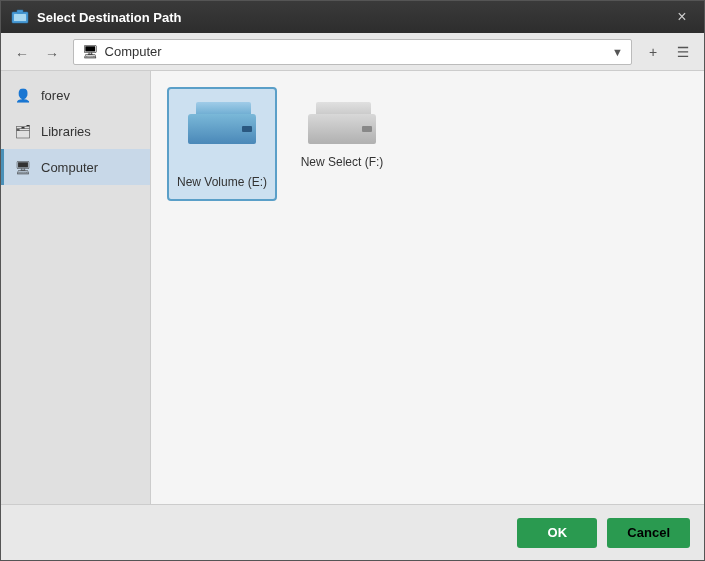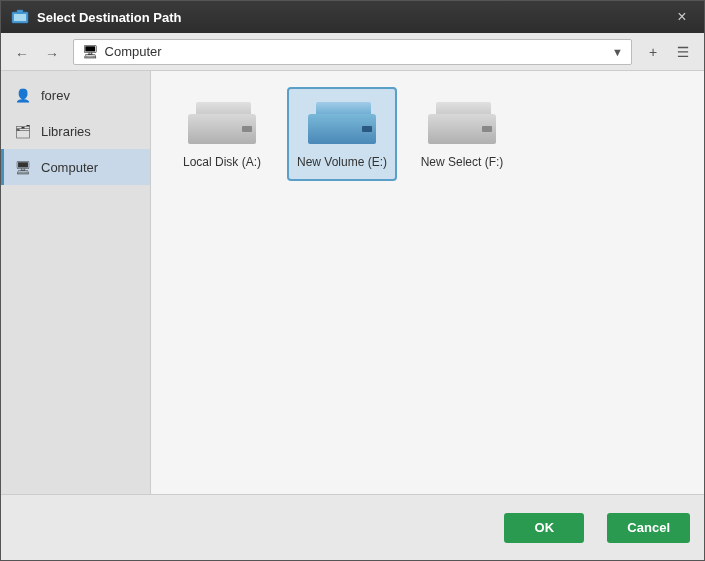--- a/index.html
+++ b/index.html
@@ -167,20 +167,21 @@
       flex-direction: column;
       align-items: center;
       padding: 8px 4px;
       border: 2px solid transparent;
       border-radius: 4px;
       cursor: pointer;
     }
     .file-item.selected {
       background: #cce0f0;
       border-color: #5a9fc8;
+      gap: 20px;
     }
     .drive-icon-wrapper {
       width: 72px;
       height: 52px;
       display: flex;
       align-items: center;
       justify-content: center;
       margin-bottom: 6px;
     }
     
@@ -255,42 +256,41 @@
       line-height: 1.3;
     }
 
     .footer {
       background: #e8e8e8;
       border-top: 1px solid #ccc;
       display: flex;
       align-items: center;
       justify-content: flex-end;
       padding: 18px 14px;
-      height: 66px;
+      height: 56px;
       flex-shrink: 0;
       gap: 10px;
     }
     .btn {
       height: 30px;
       min-width: 80px;
       padding: 0 20px;
       border: none;
       border-radius: 3px;
       font-size: 13px;
       cursor: pointer;
       font-weight: 600;
     }
     .btn-ok {
       background: #2a9a50;
       color: #fff;
     }
     .btn-cancel {
       background: #2a9a50;
-      color: #ffffff;
-      margin-left: 13px;
+      color: #000000;
     }
   </style>
 </head>
 <body>
 
 <div class="dialog">
 
   <div class="title-bar">
     <div class="title-bar-icon">
       <svg width="18" height="18" viewBox="0 0 18 18">
@@ -328,30 +328,20 @@
       </div>
       <div class="sidebar-item active">
         <div class="sidebar-icon">🖥</div>
         <span>Computer</span>
       </div>
     </div>
 
     <div class="main-panel">
       <div class="files-grid">
 
-        <div class="file-item">
-          <div class="drive-icon-wrapper">
-            <div class="drive-gray">
-              <div class="drive-top"></div>
-              <div class="drive-body"></div>
-              <div class="drive-connector"></div>
-            </div>
-          </div>
-          <span class="file-label">Local Disk (A:)</span>
-        </div>
 
 
         <div class="file-item selected">
           <div class="drive-icon-wrapper">
             <div class="drive-blue">
               <div class="drive-top"></div>
               <div class="drive-body"></div>
               <div class="drive-connector"></div>
             </div>
           </div>

